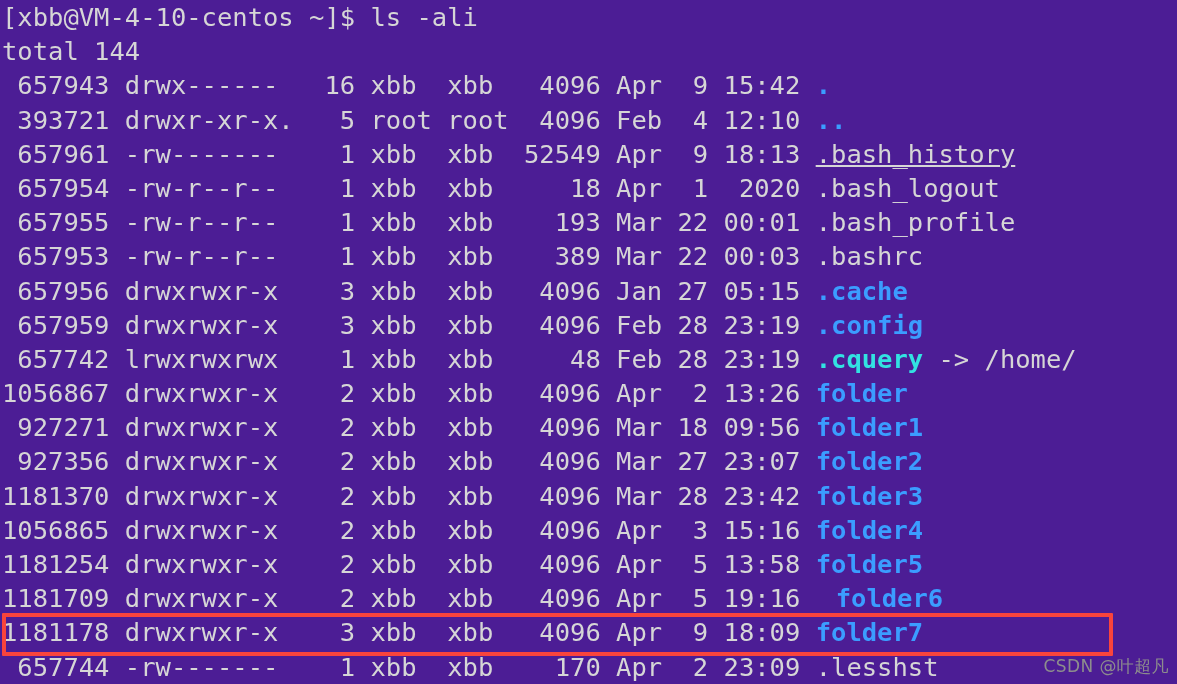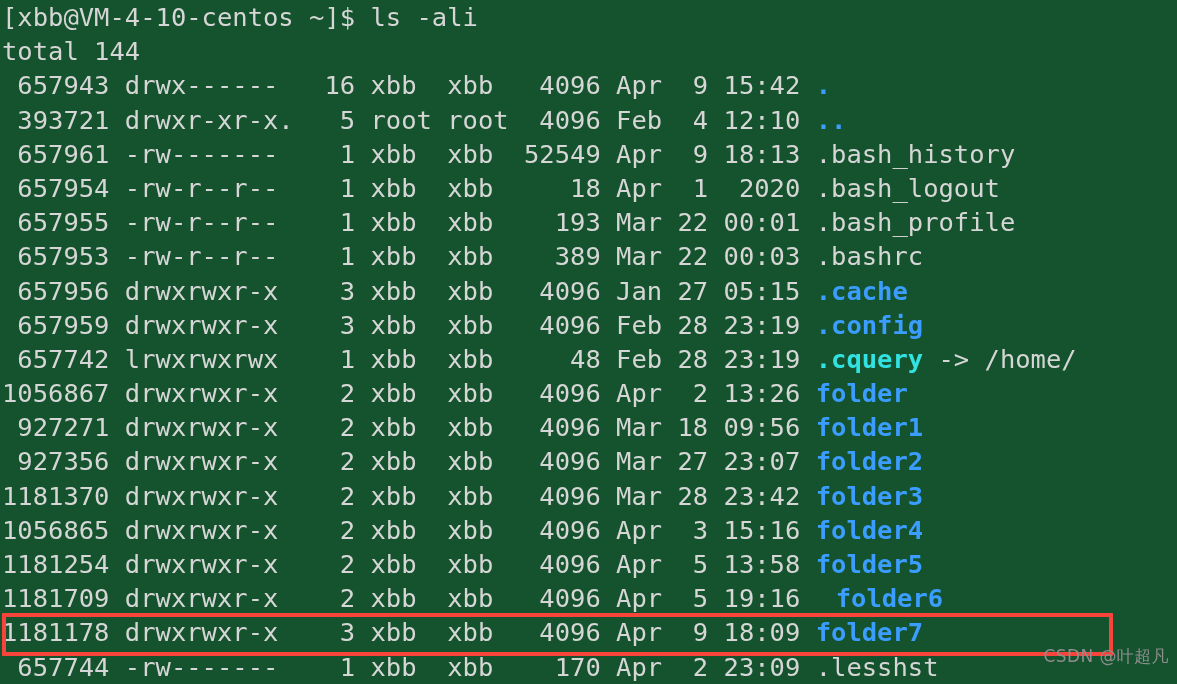--- a/index.html
+++ b/index.html
@@ -14,21 +14,21 @@
     position: relative;
     font-family: "DejaVu Sans Mono", monospace;
   }
 
   #terminal {
     position: absolute;
     left: 0;
     top: 0;
     width: 1177px;
     height: 684px;
-    background: #14532d;
+    background: #4c1d95;
     padding: 0;
     box-sizing: border-box;
     overflow: hidden;
   }
 
   .line {
     font-family: "DejaVu Sans Mono", monospace;
     font-size: 25.5px;
     line-height: 34.2px;
     height: 34.2px;
@@ -56,41 +56,41 @@
     border: 4px solid #f9443c;
     box-sizing: border-box;
     pointer-events: none;
     border-radius: 1px;
   }
 
   
   #watermark {
     position: absolute;
     right: 8px;
-    bottom: 16px;
+    bottom: 6px;
     color: #8d8d8d;
     font-family: "DejaVu Sans", sans-serif;
     font-size: 17px;
     letter-spacing: 0.4px;
     white-space: nowrap;
   }
 </style>
 </head>
 <body>
 
 <div id="terminal">
 
   <div class="line prompt-line">[xbb@VM-4-10-centos ~]$ ls -ali</div>
 
   <div class="line">total 144</div>
 
   <div id="rows">
       <div class="line"><span class="c-default" style="color: rgb(214, 214, 214);"> 657943 drwx------   16 xbb  xbb   4096 Apr  9 15:42 </span><span class="c-dir" style="color: rgb(59, 157, 255);">.</span></div>
       <div class="line"><span class="c-default" style="color: rgb(214, 214, 214);"> 393721 drwxr-xr-x.   5 root root  4096 Feb  4 12:10 </span><span class="c-dir" style="color: rgb(59, 157, 255);">..</span></div>
-      <div class="line"><span class="c-default" style="color: rgb(214, 214, 214);"> 657961 -rw-------    1 xbb  xbb  52549 Apr  9 18:13 </span><span class="c-default" style="color: rgb(214, 214, 214);">.bash_history</span></div>
+      <div class="line"><span class="c-default" style="color: rgb(214, 214, 214);"> 657961 -rw-------    1 xbb  xbb  52549 Apr  9 18:13 </span><span class="c-default" style="color: rgb(214, 214, 214); text-decoration: underline;">.bash_history</span></div>
       <div class="line"><span class="c-default" style="color: rgb(214, 214, 214);"> 657954 -rw-r--r--    1 xbb  xbb     18 Apr  1  2020 </span><span class="c-default" style="color: rgb(214, 214, 214);">.bash_logout</span></div>
       <div class="line"><span class="c-default" style="color: rgb(214, 214, 214);"> 657955 -rw-r--r--    1 xbb  xbb    193 Mar 22 00:01 </span><span class="c-default" style="color: rgb(214, 214, 214);">.bash_profile</span></div>
       <div class="line"><span class="c-default" style="color: rgb(214, 214, 214);"> 657953 -rw-r--r--    1 xbb  xbb    389 Mar 22 00:03 </span><span class="c-default" style="color: rgb(214, 214, 214);">.bashrc</span></div>
       <div class="line"><span class="c-default" style="color: rgb(214, 214, 214);"> 657956 drwxrwxr-x    3 xbb  xbb   4096 Jan 27 05:15 </span><span class="c-dir" style="color: rgb(59, 157, 255);">.cache</span></div>
       <div class="line"><span class="c-default" style="color: rgb(214, 214, 214);"> 657959 drwxrwxr-x    3 xbb  xbb   4096 Feb 28 23:19 </span><span class="c-dir" style="color: rgb(59, 157, 255);">.config</span></div>
       <div class="line"><span class="c-default" style="color: rgb(214, 214, 214);"> 657742 lrwxrwxrwx    1 xbb  xbb     48 Feb 28 23:19 </span><span class="c-link" style="color: rgb(50, 226, 226);">.cquery</span><span class="c-default" style="color: rgb(214, 214, 214);"> -&gt; /home/</span></div>
       <div class="line"><span class="c-default" style="color: rgb(214, 214, 214);">1056867 drwxrwxr-x    2 xbb  xbb   4096 Apr  2 13:26 </span><span class="c-dir" style="color: rgb(59, 157, 255);">folder</span></div>
       <div class="line"><span class="c-default" style="color: rgb(214, 214, 214);"> 927271 drwxrwxr-x    2 xbb  xbb   4096 Mar 18 09:56 </span><span class="c-dir" style="color: rgb(59, 157, 255);">folder1</span></div>
       <div class="line"><span class="c-default" style="color: rgb(214, 214, 214);"> 927356 drwxrwxr-x    2 xbb  xbb   4096 Mar 27 23:07 </span><span class="c-dir" style="color: rgb(59, 157, 255);">folder2</span></div>
       <div class="line"><span class="c-default" style="color: rgb(214, 214, 214);">1181370 drwxrwxr-x    2 xbb  xbb   4096 Mar 28 23:42 </span><span class="c-dir" style="color: rgb(59, 157, 255);">folder3</span></div>

